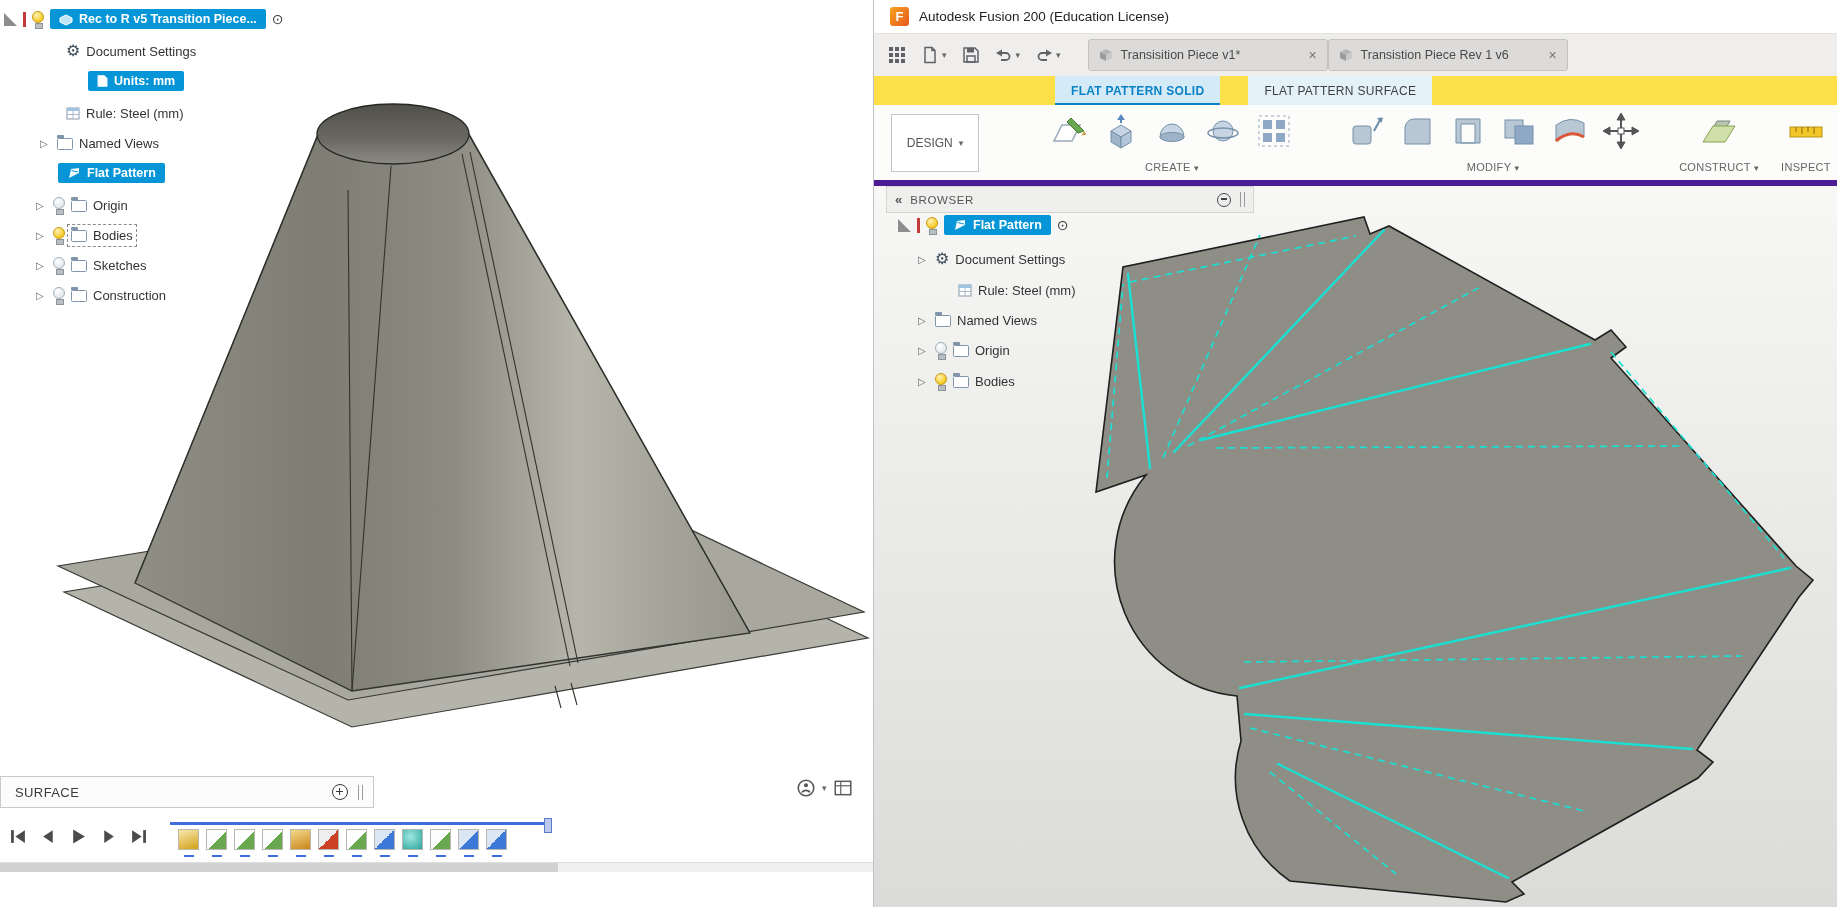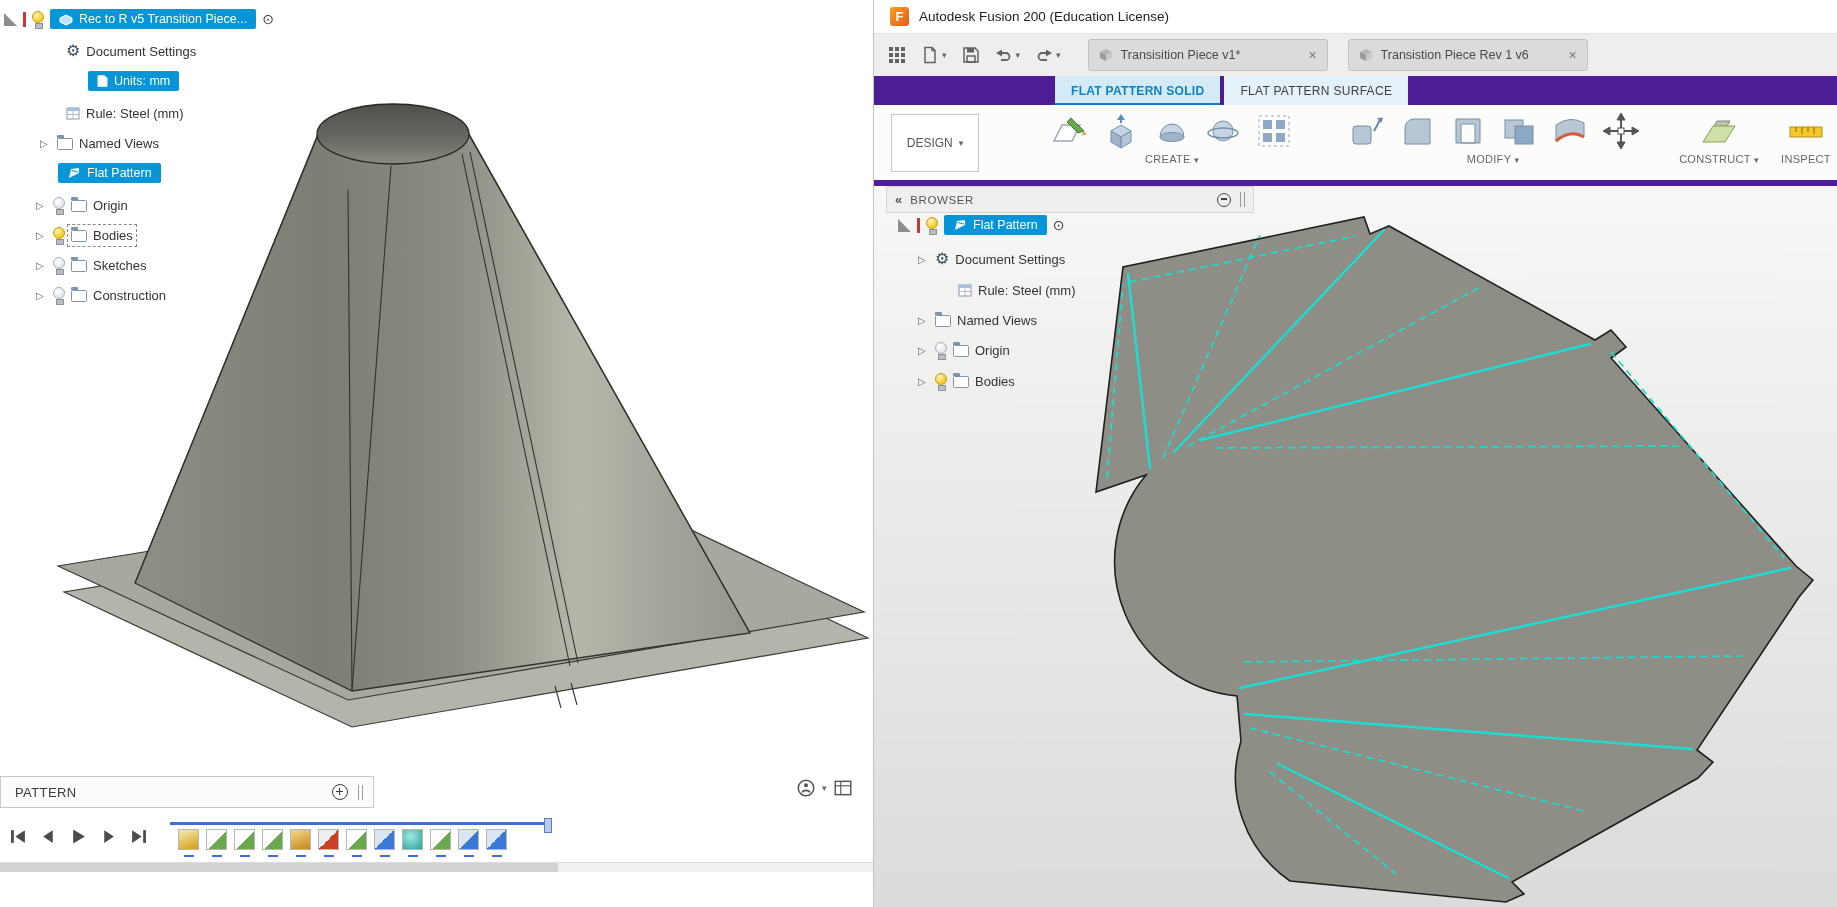--- a/index.html
+++ b/index.html
@@ -3,21 +3,21 @@
 <meta charset="utf-8">
 <style>
 *{margin:0;padding:0;box-sizing:border-box}
 html,body{width:1837px;height:907px}
 body{font-family:"Liberation Sans",sans-serif;background:#fff;position:relative;overflow:hidden}
 
 .left-window{position:absolute;left:0;top:0;width:873px;height:907px;background:#fff;overflow:hidden}
 .right-window{position:absolute;left:873px;top:0;width:964px;height:907px;background:#fff;border-left:1px solid #c2c2c2;overflow:hidden}
 
 .trow{position:absolute;display:flex;align-items:center;gap:6px;height:26px;font-size:13px;color:#333;white-space:nowrap}
-.pill{display:inline-flex;align-items:center;gap:6px;background:#0696d7;color:#fff;font-weight:normal;font-size:12.5px;padding:3px 9px;border-radius:2px}
+.pill{display:inline-flex;align-items:center;gap:6px;background:#0696d7;color:#fff;font-weight:bold;font-size:12.5px;padding:3px 9px;border-radius:2px}
 .tri{width:0;height:0;border-bottom:13px solid #8d8d8d;border-right:13px solid transparent;flex:none}
 .redbar{width:3px;height:15px;background:#c23a3a;flex:none}
 .bulb{width:12px;height:17px;position:relative;flex:none}
 .bulb::before{content:"";position:absolute;left:0;top:0;width:10px;height:10px;border-radius:50%;background:radial-gradient(circle at 35% 30%,#fff3b8,#f5c718 75%);border:1px solid #c79a10}
 .bulb::after{content:"";position:absolute;left:3px;top:12px;width:6px;height:4px;background:#b9bec2;border:1px solid #8d9499}
 .bulb.off::before{background:radial-gradient(circle at 35% 30%,#ffffff,#dfe6ea 75%);border-color:#9fb0bb}
 .folder{width:16px;height:12px;position:relative;flex:none;background:#fff;border:1px solid #8094ab;border-radius:1.5px;margin-top:2px}
 .folder::before{content:"";position:absolute;top:-4px;left:-1px;width:7px;height:3px;background:#8094ab;border-radius:1px 1px 0 0}
 .disc{font-size:10px;color:#666;width:11px;flex:none;cursor:pointer}
 .gear{font-size:16px;color:#3d4f5c;line-height:1;flex:none}
@@ -49,33 +49,33 @@
 .tl-icon.fold{background:linear-gradient(135deg,#dbe6f5 50%,#3c78d8 50%)}
 .tl-icon.teal{background:radial-gradient(circle at 40% 35%,#9fe8e0,#2aa39b)}
 .tl-scroll{position:absolute;left:0;top:862px;width:873px;height:10px;background:#f0f0f0;border-top:1px solid #ddd}
 .tl-thumb{width:558px;height:100%;background:#d2d2d2}
 
 .titlebar{position:absolute;left:0;top:0;width:964px;height:33px;background:#fff;display:flex;align-items:center;gap:10px;padding-left:16px;font-size:13.5px;color:#222}
 .logo{width:19px;height:19px;border-radius:3px;background:linear-gradient(135deg,#f6a21d,#e8581f);color:#fff;font-weight:bold;display:flex;align-items:center;justify-content:center;font-size:13px;flex:none}
 .toolbar{position:absolute;left:0;top:33px;width:964px;height:43px;background:#efeeed;border-top:1px solid #e3e2e1;display:flex;align-items:center;padding-left:14px;gap:15px}
 .tbi{width:18px;height:18px;flex:none;cursor:pointer}
 .tbgroup{display:flex;align-items:center;gap:3px}
-.doctabs{display:flex;gap:20px;margin-left:12px;flex:1;overflow:hidden;align-items:center;height:100%}
+.doctabs{display:flex;gap:0;margin-left:12px;flex:1;overflow:hidden;align-items:center;height:100%}
 .doctab{height:32px;background:#dcdbda;border:1px solid #c3c2c1;border-radius:3px;display:flex;align-items:center;gap:8px;padding:0 10px;font-size:12.5px;color:#4a4a4a;flex:none;min-width:240px}
 .doctab .x{margin-left:auto;color:#777;font-size:14px;cursor:pointer}
-.modebar{position:absolute;left:0;top:76px;width:964px;height:29px;background:#4c1d95;display:flex;padding-left:181px;gap:4px}
+.modebar{position:absolute;left:0;top:76px;width:964px;height:29px;background:#fde047;display:flex;padding-left:181px;gap:28px}
 .modetab{height:100%;display:flex;align-items:center;padding:0 16px;font-size:12px;letter-spacing:.3px;cursor:pointer}
 .modetab.active{background:#d4ebf7;color:#0a82c5;font-weight:bold;box-shadow:inset 0 -2px 0 #0a82c5}
 .modetab.inactive{background:#e4f1f9;color:#3f3f3f}
 .ribbon{position:absolute;left:0;top:105px;width:964px;height:81px;background:#fcfcfb;border-bottom:6px solid #4c1d95}
 .design-btn{position:absolute;left:17px;top:9px;width:88px;height:58px;background:#fff;border:1px solid #c6c6c6;display:flex;align-items:center;justify-content:center;gap:6px;font-size:12px;color:#555;cursor:pointer}
 .rgroup{position:absolute;top:6px;text-align:center}
 .rgroup .icons{display:flex;gap:11px;align-items:center;justify-content:center}
 .ric{width:40px;height:40px;display:inline-block;cursor:pointer}
-.glabel{margin-top:2px;font-size:11px;color:#666;letter-spacing:.3px;cursor:pointer}
+.glabel{margin-top:10px;font-size:11px;color:#666;letter-spacing:.3px;cursor:pointer}
 .browser-head{position:absolute;left:12px;top:186px;width:368px;height:27px;background:#efefee;border:1px solid #d6d5d4;display:flex;align-items:center;gap:9px;padding:0 8px;font-size:11.5px;color:#555;letter-spacing:.6px}
 .chev{font-weight:bold;font-size:13px;color:#555;letter-spacing:-1px}
 .circsm{width:14px;height:14px;border:1.5px solid #444;border-radius:50%;position:relative;flex:none}
 .circsm::before{content:"";position:absolute;left:2.6px;top:4.9px;width:6px;height:1.5px;background:#444}
 .canvas{position:absolute;left:0;top:186px;width:964px;height:721px;background:linear-gradient(180deg,#f7f7f6,#dbdbd9)}
 </style>
 </head>
 <body>
 
 <div class="left-window">
@@ -184,21 +184,21 @@
     </div>
     <div class="trow" style="left:36px;top:282px">
       <span class="disc">▷</span>
       <span class="bulb off"></span>
       <span class="folder"></span>
       <span>Construction</span>
     </div>
   </div>
 
   <div class="comments">
-    <span>PATTERN</span>
+    <span>SURFACE</span>
     <span class="circbtn plus mlauto"></span>
     <span class="grip"></span>
   </div>
 
   <div class="navicons">
     <svg class="nav-ic" viewBox="0 0 18 18">
         <circle cx="9" cy="9" r="7" fill="none" stroke="#555" stroke-width="1.4"></circle>
         <circle cx="9" cy="6.5" r="1.8" fill="#555"></circle>
         <path d="M5.5,13 C6.5,10.5 11.5,10.5 12.5,13" fill="none" stroke="#555" stroke-width="1.4"></path>
       </svg>

